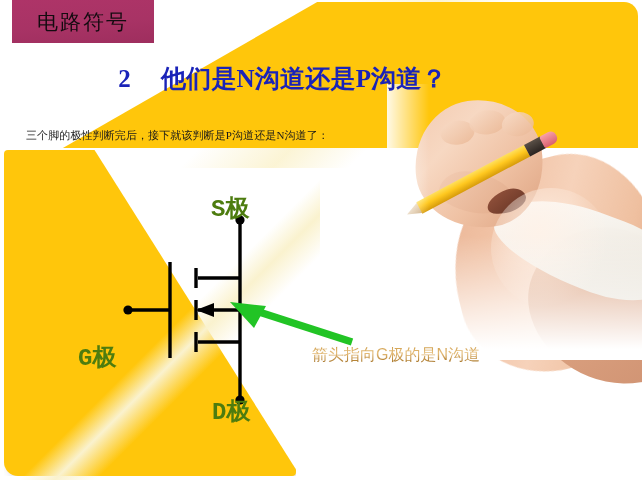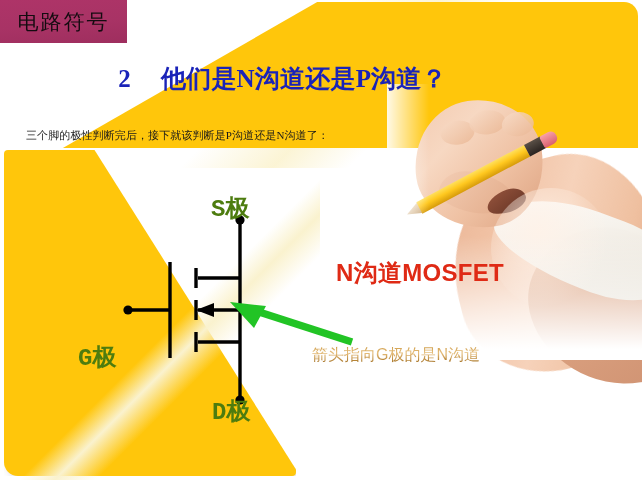--- a/index.html
+++ b/index.html
@@ -168,22 +168,22 @@
     position: absolute; inset: -8px;
     background:
       linear-gradient(180deg, rgba(255,255,255,0) 55%, rgba(255,255,255,.55) 78%, rgba(255,255,255,1) 96%),
       linear-gradient(90deg, rgba(255,255,255,.9) 0%, rgba(255,255,255,0) 16%);
     pointer-events: none;
   }
 
   
   .badge {
     position: absolute;
-    left: 0; top: 0;
-    width: 127px; height: 43px;
+    left: 12px; top: 0;
+    width: 142px; height: 43px;
     background: linear-gradient(175deg, #AE3468 0%, #A83365 55%, #9E2E5E 100%);
     display: flex; align-items: center; justify-content: center; text-align: right;
   }
   .badge-text {
     font-family: "Liberation Serif", serif;
     font-size: 21px;
     font-weight: 400;
     color: #140B10;
     letter-spacing: 2px;
     white-space: nowrap;
@@ -330,16 +330,15 @@
     <g>
       <line x1="132" y1="50" x2="36" y2="19" stroke="#22C425" stroke-width="7.5" stroke-linecap="butt"></line>
       <polygon points="10,10 46,14 34,36" fill="#22C425"></polygon>
     </g>
   </svg>
 
   <div class="lbl lbl-s">S极</div>
   <div class="lbl lbl-g">G极</div>
   <div class="lbl lbl-d">D极</div>
 
-  <div class="mosfet-name">N沟道MOSFET</div>
   <div class="caption">箭头指向G极的是N沟道</div>
 
 </div>
 
 </body></html>

